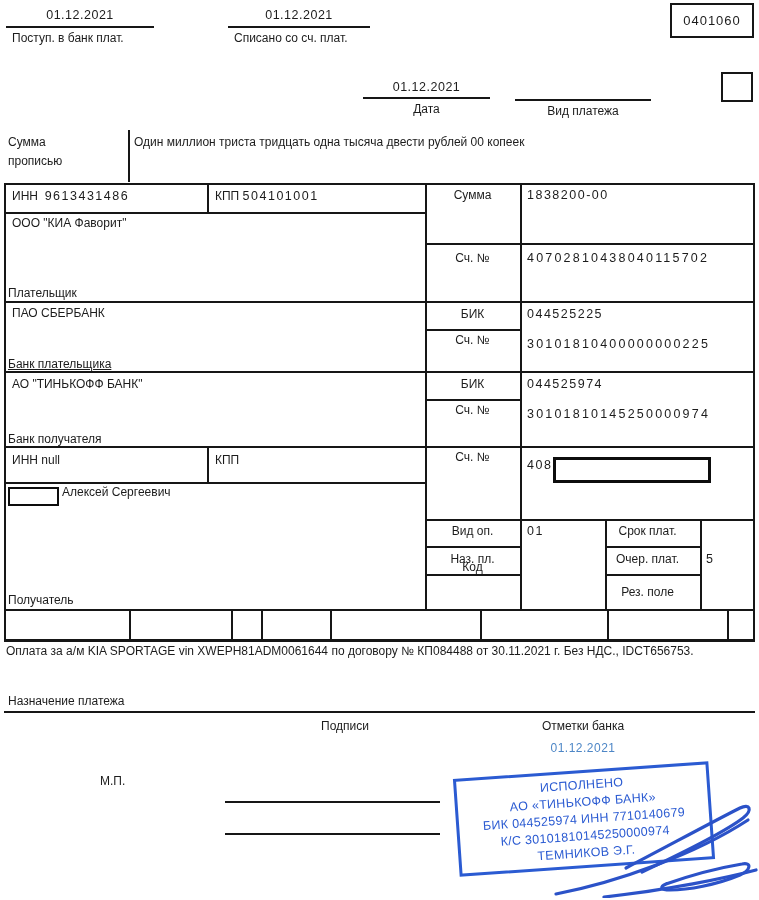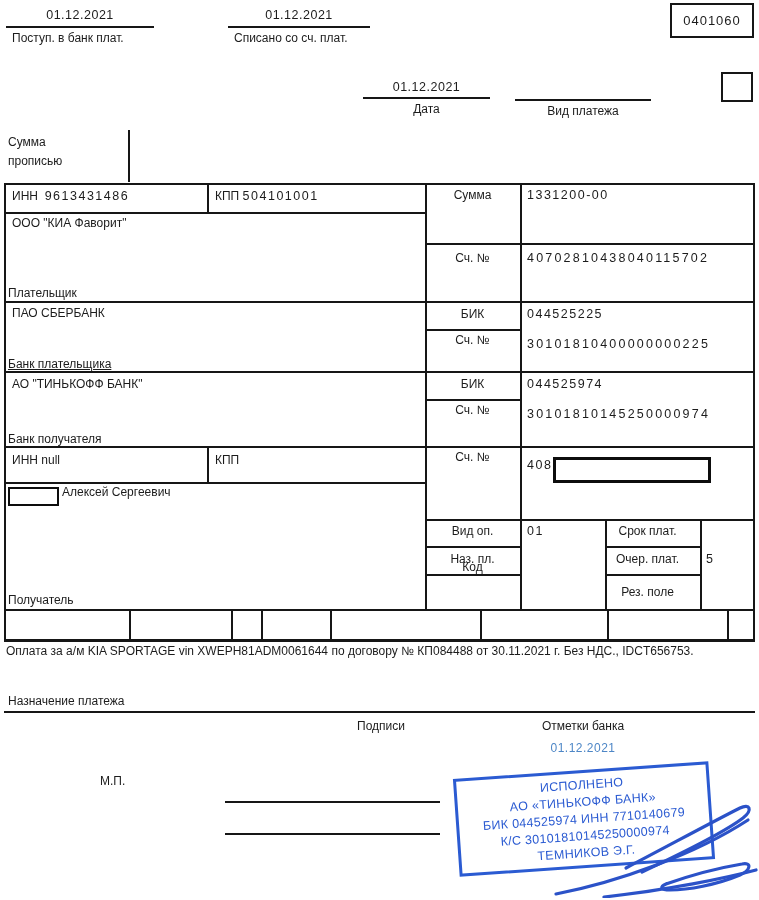--- a/index.html
+++ b/index.html
@@ -53,20 +53,21 @@
     <div class="lb" style="text-align:center;padding-left:0;">Дата</div>
   </div>
   <div class="dategrp" style="left:515px;top:80px;width:136px;">
     <div class="dt" style="height:16px;padding-bottom:3px;"></div>
     <div class="lb" style="text-align:center;padding-left:0;">Вид платежа</div>
   </div>
   <div class="smallbox"></div>
 
   <div class="t" style="left:8px;top:133px;width:80px;white-space:normal;line-height:19px;">Сумма прописью</div>
   <div class="ln" style="left:128px;top:130px;width:1.5px;height:52px;"></div>
+  <div class="t" style="left:134px;top:135px;">Один миллион триста тридцать одна тысяча двести рублей 00 копеек</div>
 
   <div class="ln" style="left:4px;top:183px;width:751px;height:2px;"></div>
   <div class="ln" style="left:4px;top:212px;width:423px;height:2px;"></div>
   <div class="ln" style="left:425px;top:243px;width:330px;height:1.5px;"></div>
   <div class="ln" style="left:4px;top:301px;width:751px;height:2px;"></div>
   <div class="ln" style="left:425px;top:329px;width:96px;height:1.5px;"></div>
   <div class="ln" style="left:4px;top:371px;width:751px;height:2px;"></div>
   <div class="ln" style="left:425px;top:399px;width:96px;height:1.5px;"></div>
   <div class="ln" style="left:4px;top:446px;width:751px;height:2px;"></div>
   <div class="ln" style="left:4px;top:482px;width:423px;height:2px;"></div>
@@ -113,21 +114,21 @@
 
   <div class="t" style="left:12px;top:453px;">
     <span>ИНН</span>&nbsp;<span>null</span>
   </div>
   <div class="t" style="left:215px;top:453px;">КПП</div>
   <div class="redact" style="left:8px;top:487px;width:47px;height:15px;"></div>
   <div class="t" style="left:62px;top:485px;">Алексей Сергеевич</div>
   <div class="t" style="left:8px;top:593px;">Получатель</div>
 
   <div class="lc" style="top:188px;">Сумма</div>
-  <div class="t num" style="left:527px;top:188px;">1331200-00</div>
+  <div class="t num" style="left:527px;top:188px;">1838200-00</div>
 
   <div class="lc" style="top:251px;">Сч. №</div>
   <div class="t acct" style="left:527px;top:251px;">40702810438040115702</div>
 
   <div class="lc" style="top:307px;">БИК</div>
   <div class="t num" style="left:527px;top:307px;">044525225</div>
   <div class="lc" style="top:333px;">Сч. №</div>
   <div class="t acct" style="left:527px;top:337px;">30101810400000000225</div>
 
   <div class="lc" style="top:377px;">БИК</div>
@@ -145,21 +146,21 @@
   <div class="lc" style="top:560px;">Код</div>
 
   <div class="lc2" style="top:524px;">Срок плат.</div>
   <div class="lc2" style="top:552px;">Очер. плат.</div>
   <div class="t num" style="left:706px;top:552px;">5</div>
   <div class="lc2" style="top:585px;">Рез. поле</div>
 
   <div class="t" style="left:6px;top:644px;width:750px;white-space:normal;">Оплата за а/м KIA SPORTAGE  vin XWEPH81ADM0061644 по договору № КП084488 от 30.11.2021 г. Без НДС., IDCT656753.</div>
   <div class="t" style="left:8px;top:694px;">Назначение платежа</div>
 
-  <div class="t" style="left:285px;top:719px;width:120px;text-align:right;">Подписи</div>
+  <div class="t" style="left:285px;top:719px;width:120px;text-align:center;">Подписи</div>
   <div class="t" style="left:523px;top:719px;width:120px;text-align:center;">Отметки банка</div>
   <div class="t bluedate" style="left:523px;top:741px;width:120px;text-align:center;letter-spacing:.5px;">01.12.2021</div>
   <div class="t" style="left:100px;top:774px;">М.П.</div>
 
   <div class="ln" style="left:225px;top:801px;width:215px;height:2px;"></div>
   <div class="ln" style="left:225px;top:833px;width:215px;height:2px;"></div>
 
   <div class="stamp">
     <div>ИСПОЛНЕНО</div>
     <div>АО «ТИНЬКОФФ БАНК»</div>

